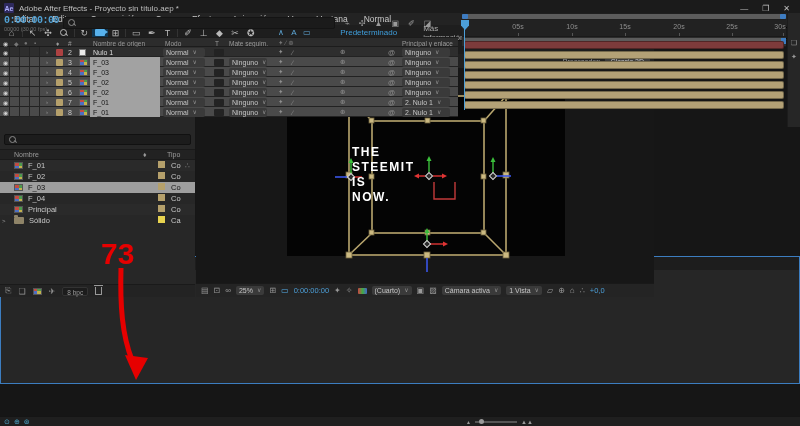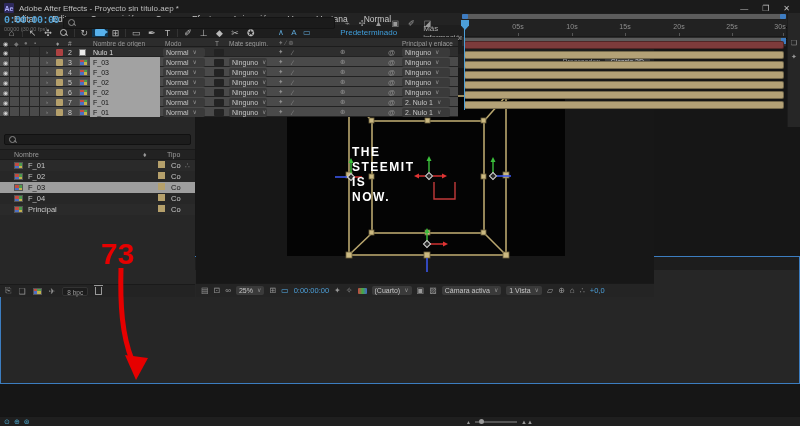--- a/index.html
+++ b/index.html
@@ -329,20 +329,29 @@
             <i></i>
             <i></i>
             <i></i>
             <i></i>
           </span>
         <span style="padding-left:5px">Principal</span>
         <span style="margin-left:auto"><span class="swatch" style="background-color: rgb(181, 160, 107);"></span></span>
         <span style="width:20px;padding-left:6px">Co</span>
         <span style="width:10px"></span>
       </div>
+      <div class="proj-row">
+        <span style="width:7px;color:#9a9a9a;font-size:6px;padding-left:2px">&gt;</span>
+        <span style="width:7px"></span>
+          <span class="foldic"></span>
+        <span style="padding-left:5px">Sólido</span>
+        <span style="margin-left:auto"><span class="swatch" style="background-color: rgb(232, 211, 79);"></span></span>
+        <span style="width:20px;padding-left:6px">Ca</span>
+        <span style="width:10px"></span>
+      </div>
     </div>
     <div class="proj-footer">
       <span>⎘</span>
       <span>❏</span>
       <span class="compic">
           <i></i>
           <i></i>
           <i></i>
           <i></i>
         </span>

